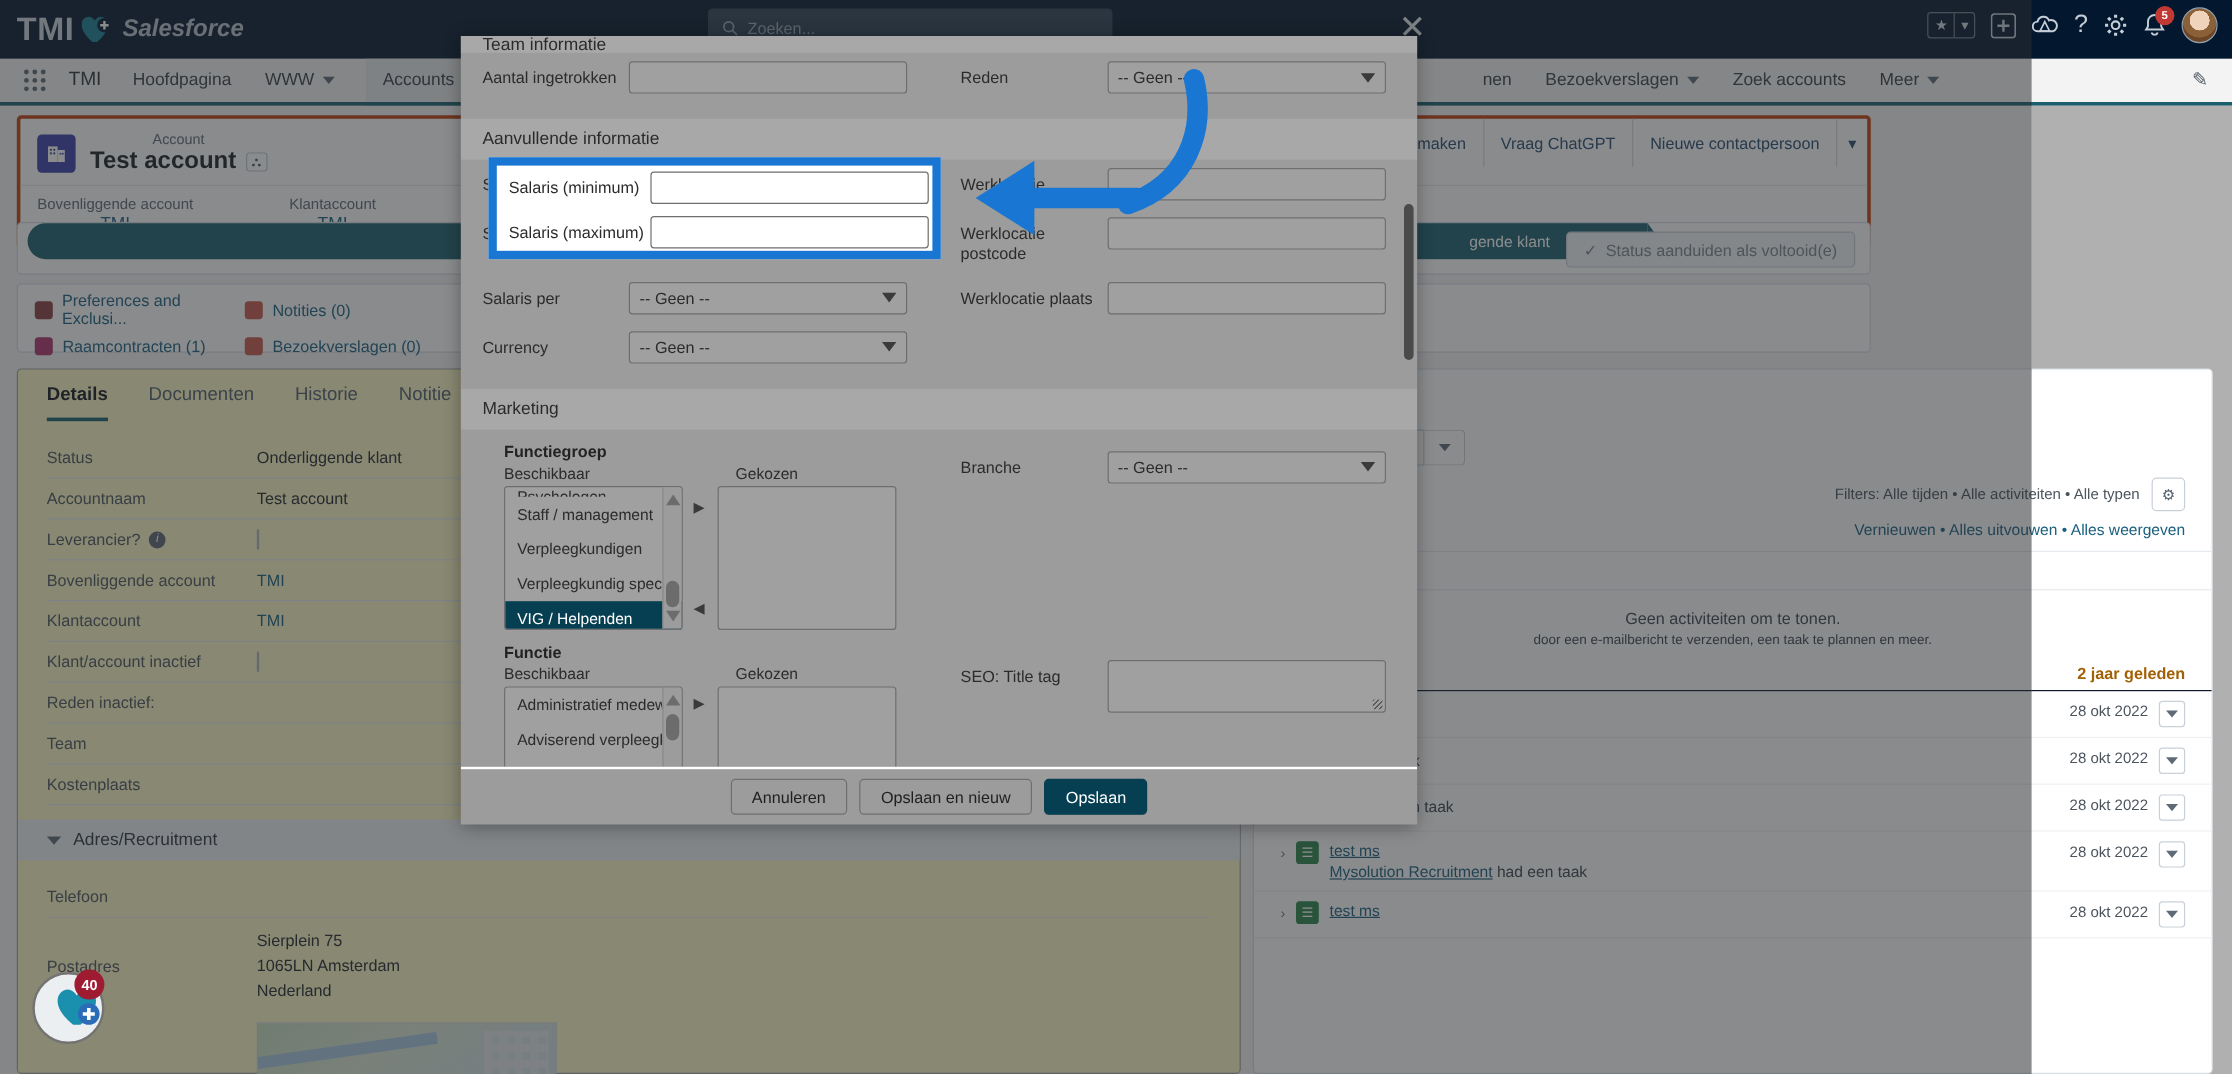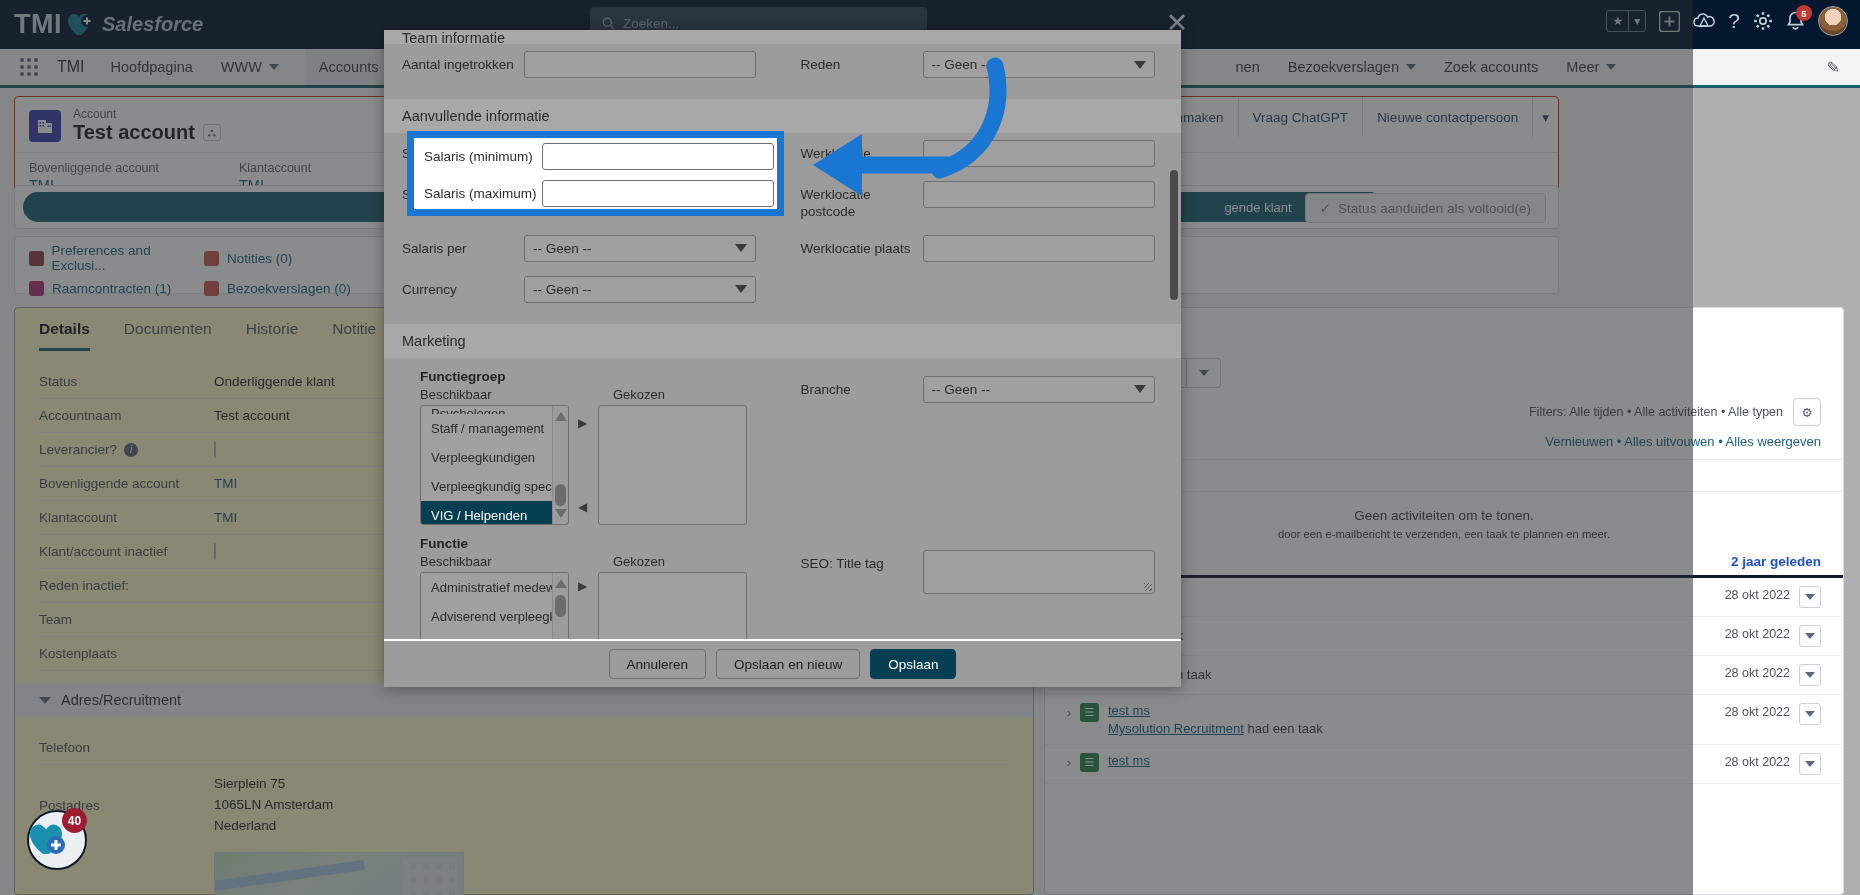--- a/index.html
+++ b/index.html
@@ -65,21 +65,21 @@
   .app-launcher i { width: 4px; height: 4px; background: #5e6b77; border-radius: 50%; display: block; }
   .nav-app-name { margin-left: 19px; font-size: 16px; color: #2f363c; }
   .nav-item { margin-left: 24px; display: flex; align-items: center; gap: 7px; height: 39px; padding: 0 2px; }
   .nav-item.active { border-bottom: 3px solid #1b5f6e; margin-bottom: -3px; background: #e9eaeb; padding: 0 14px; }
   .caret-d { width: 0; height: 0; border-left: 5px solid transparent; border-right: 5px solid transparent; border-top: 6px solid #5e6b77; }
   .nav-pencil { position: absolute; right: 20px; color: #555f69; font-size: 16px; }
 
   
   .rec-card {
     position: absolute; left: 14px; top: 96px; width: 1545px; background: #fff;
-    border: 1px solid #c2410c; border-radius: 4px;
+    border: 3px solid #c2410c; border-radius: 4px; text-align: center;
   }
   .rec-top { display: flex; align-items: center; padding: 10px 14px 8px 14px; gap: 12px; }
   .rec-ic {
     width: 32px; height: 32px; background: #3b3ea8; border-radius: 4px;
     display: flex; align-items: center; justify-content: center; color: #fff; font-size: 15px;
   }
   .rec-type { font-size: 12px; color: #606a74; }
   .rec-title { font-size: 20px; font-weight: bold; color: #1b1f23; display: flex; align-items: center; gap: 8px; }
   .rec-hier { border: 1px solid #c3cbd3; border-radius: 3px; padding: 1px 4px; font-size: 11px; color: #4d5a67; }
   .rec-fields { display: flex; border-top: 1px solid #e4e8ec; padding: 8px 14px 10px 14px; gap: 80px; }
@@ -90,21 +90,21 @@
   .rec-actions {
     position: absolute; right: 0px; top: 0px; display: flex; height: 40px; align-items: stretch;
     font-size: 13.5px; color: #27496b;
   }
   .rec-act { border-left: 1px solid #d8dde3; padding: 0 14px; display: flex; align-items: center; }
   .rec-act.caret { padding: 0 9px; }
 
   
   .path-card {
     position: absolute; left: 14px; top: 185px; width: 1545px; height: 44px;
-    background: #fff; border: 1px solid #d8dde3; border-radius: 4px; display: flex; align-items: center;
+    background: #fff; border: 1px solid #d8dde3; border-radius: 4px; display: flex; align-items: flex-start;
   }
   .path-chevrons { position: relative; margin-left: 8px; display: flex; height: 30px; }
   .pc {
     background: #1b5f6e; height: 30px; display: flex; align-items: center; justify-content: center;
     color: #fff; font-size: 13px; position: relative; padding: 0 14px;
   }
   .pc.first { border-radius: 15px 0 0 15px; width: 1120px; }
   .pc.second { width: 230px; }
   .pc:after {
     content: ''; position: absolute; right: -11px; top: 0; width: 0; height: 0;
@@ -167,36 +167,36 @@
   .act-btn2 { border: 1px solid #c9d0d7; border-left: none; border-radius: 0 4px 4px 0; height: 30px; width: 34px; display: flex; align-items: center; justify-content: center; }
   .filters {
     display: flex; align-items: center; justify-content: flex-end; gap: 10px;
     padding: 10px 22px 0 22px; font-size: 12.5px; color: #4b545d;
   }
   .gear-box { width: 28px; height: 28px; border: 1px solid #c9d0d7; border-radius: 4px; display: flex; align-items: center; justify-content: center; color: #51606e; }
   .act-links { text-align: right; padding: 8px 22px 0 22px; font-size: 13px; color: #1b5f7e; }
   .act-sec { margin-top: 10px; padding: 8px 22px; border-top: 1px solid #e6eaee; border-bottom: 1px solid #e6eaee; font-weight: bold; font-size: 13.5px; color: #2e353c; }
   .act-empty { text-align: center; padding: 16px 22px 4px 22px; font-size: 13.5px; color: #3d454d; }
   .act-empty small { display: block; margin-top: 5px; }
-  .act-year { text-align: right; padding: 10px 22px 6px 22px; font-weight: bold; font-size: 13.5px; color: #1d4ed8; border-bottom: 3px solid #0f172a; }
+  .act-year { text-align: right; padding: 10px 22px 6px 22px; font-weight: bold; font-size: 13.5px; color: #a16207; border-bottom: 1px solid #0f172a; }
   .act-row { display: flex; align-items: flex-start; padding: 8px 22px; border-bottom: 1px solid #eef1f4; gap: 9px; font-size: 13px; }
   .arrow-r { color: #6b747d; font-size: 12px; margin-top: 3px; }
   .task-ic { width: 19px; height: 19px; background: #2e844a; border-radius: 3px; color: #fff; font-size: 11px; display: flex; align-items: center; justify-content: center; }
   .act-main { flex: 1; }
   .act-main a { color: #1b5f7e; }
   .act-sub { margin-top: 3px; color: #3d454d; }
   .act-sub u { color: #1b5f7e; }
   .act-date { color: #4b545d; font-size: 12.5px; margin-top: 2px; }
   .act-caret { width: 22px; height: 22px; border: 1px solid #c9d0d7; border-radius: 3px; display: flex; align-items: center; justify-content: center; }
 
   
   .chat-bubble {
     position: absolute; left: 27px; bottom: 25px; width: 60px; height: 60px; border-radius: 50%;
-    background: #eceff1; border: 2px solid #0f172a; z-index: 60;
-    display: flex; align-items: center; justify-content: flex-start;
+    background: #eceff1; border: 2px solid #737373; z-index: 60;
+    display: flex; align-items: center; justify-content: flex-end;
   }
   .chat-badge {
     position: absolute; top: -4px; right: -2px; background: #9e1b32; color: #fff;
     font-size: 12px; font-weight: bold; width: 25px; height: 25px; border-radius: 50%;
     display: flex; align-items: center; justify-content: center;
   }
 
   
   .modal {
     position: absolute; left: 384px; top: 30px; width: 797px; height: 657px;

